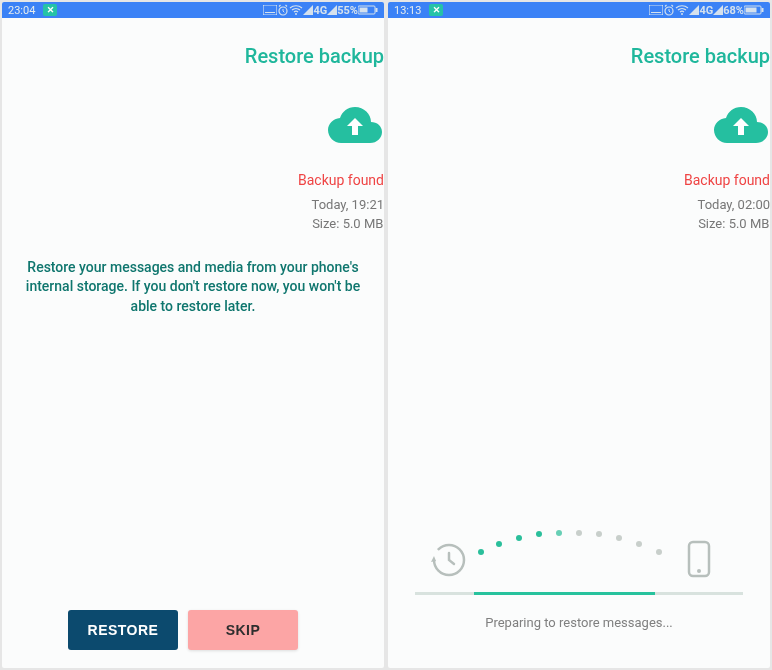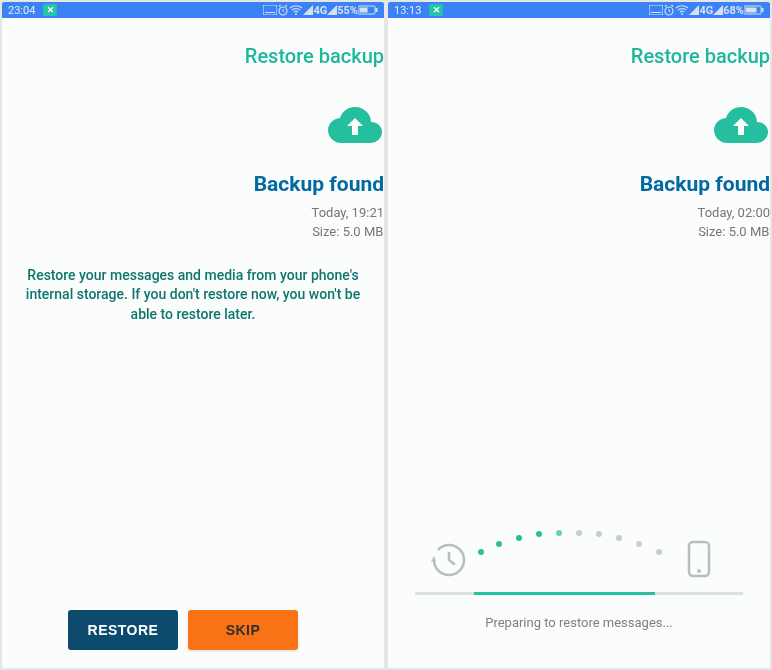--- a/index.html
+++ b/index.html
@@ -53,23 +53,23 @@
   .title {
     color: #1fb79c;
     font-size: 20px;
     font-weight: 500;
     margin-bottom: 36px;
   }
   .cloud {
     margin-bottom: 22px;
   }
   .subtitle {
-    color: #0369a1;
-    font-size: 21px;
-    font-weight: 700;
+    color: #ef4444;
+    font-size: 14px;
+    font-weight: 400;
     margin-bottom: 8px;
   }
   .meta {
     color: #777;
     font-size: 13px;
     text-align: center;
     line-height: 1.45;
     margin-bottom: 24px;
   }
   .desc {
@@ -99,21 +99,21 @@
     letter-spacing: .5px;
     border-radius: 3px;
     cursor: pointer;
     border: none;
   }
   .btn-primary {
     background: #0c4a6e;
     color: #fff;
   }
   .btn-flat {
-    background: #f97316;
+    background: #fca5a5;
     color: #2e2e2e;
     box-shadow: 0 1px 3px rgba(0,0,0,.12);
   }
 
   .progress-area {
     margin-top: auto;
     width:100%;
     display:flex;
     flex-direction:column;
     align-items:center;

